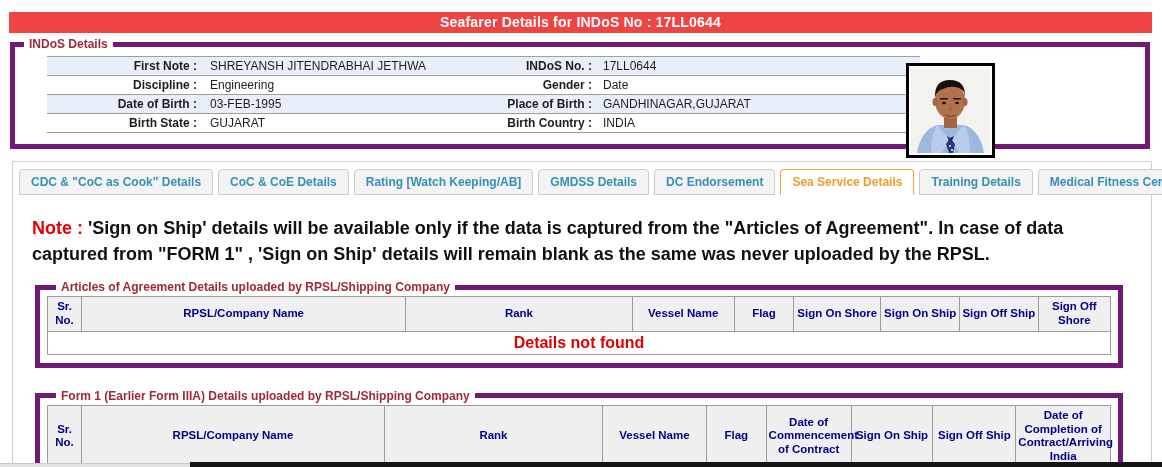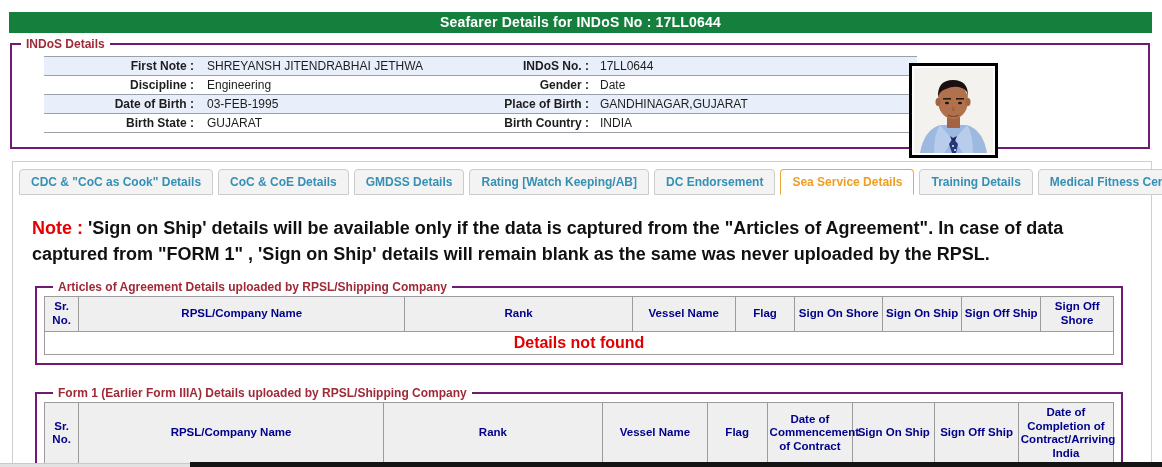--- a/index.html
+++ b/index.html
@@ -1,27 +1,27 @@
 <!DOCTYPE html>
 <html><head>
 <meta charset="utf-8">
 <style>
   * { margin: 0; padding: 0; box-sizing: border-box; }
   html, body { width: 1162px; height: 467px; background: #fff; overflow: hidden; }
   body { font-family: "Liberation Sans", "DejaVu Sans", sans-serif; position: relative; }
 
   
   .titlebar {
-    margin: 12px 10px 0 9px; height: 21px; background: #15803d;
+    margin: 12px 10px 0 9px; height: 21px; background: #ef4444;
     color: #fff; font-size: 14px; font-weight: bold;
     text-align: center; line-height: 21px; letter-spacing: .2px;
   }
 
   
-  fieldset { border: 2px solid #701a75; }
+  fieldset { border: 5px solid #701a75; }
   legend { color: #9f2936; font-weight: bold; font-size: 12px; padding: 0 5px; margin-left: 9px; }
 
   .indos-fs { margin: 4px 12px 0 10px; height: 112px; position: relative; padding: 0; }
   .info-rows { margin: 5px 0 0 32px; width: 873px; border-top: 1px solid #9aa0a8; }
   .info-row { display: flex; align-items: center; height: 19px; border-bottom: 1px solid #9aa0a8; font-size: 12px; color: #1d1d1d; }
   .info-row:nth-child(odd) { background: #e9effa; }
   .info-row:nth-child(even) { background: #ffffff; }
   .lbl { font-weight: bold; text-align: right; white-space: nowrap; }
   .val { text-align: left; white-space: nowrap; }
   .lbl1 { width: 150px; }
@@ -134,22 +134,22 @@
       <path d="M39,37 L38,43 L41,43 Z" fill="#9c603e"></path>
       <path d="M34,47 Q39,50 45,47" stroke="#7d4a2d" stroke-width="1.2" fill="none"></path>
     </svg>
   </div>
 </fieldset>
 
 <div class="panel">
   <div class="tabs">
     <div class="tab">CDC &amp; "CoC as Cook" Details</div>
     <div class="tab">CoC &amp; CoE Details</div>
+    <div class="tab">Rating [Watch Keeping/AB]</div>
     <div class="tab">GMDSS Details</div>
-    <div class="tab">Rating [Watch Keeping/AB]</div>
     <div class="tab">DC Endorsement</div>
     <div class="tab active">Sea Service Details</div>
     <div class="tab">Training Details</div>
     <div class="tab">Medical Fitness Certificate</div>
   </div>
 
   <div class="note">
     <span class="note-prefix">Note :</span>
     <span>'Sign on Ship' details will be available only if the data is captured from the "Articles of Agreement". In case of data captured from "FORM 1" , 'Sign on Ship' details will remain blank as the same was never uploaded by the RPSL.</span>
   </div>

